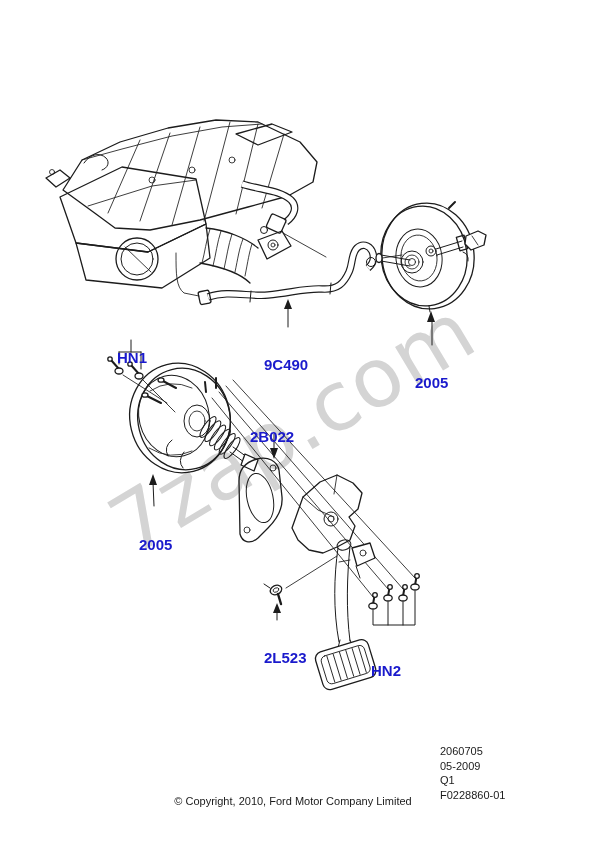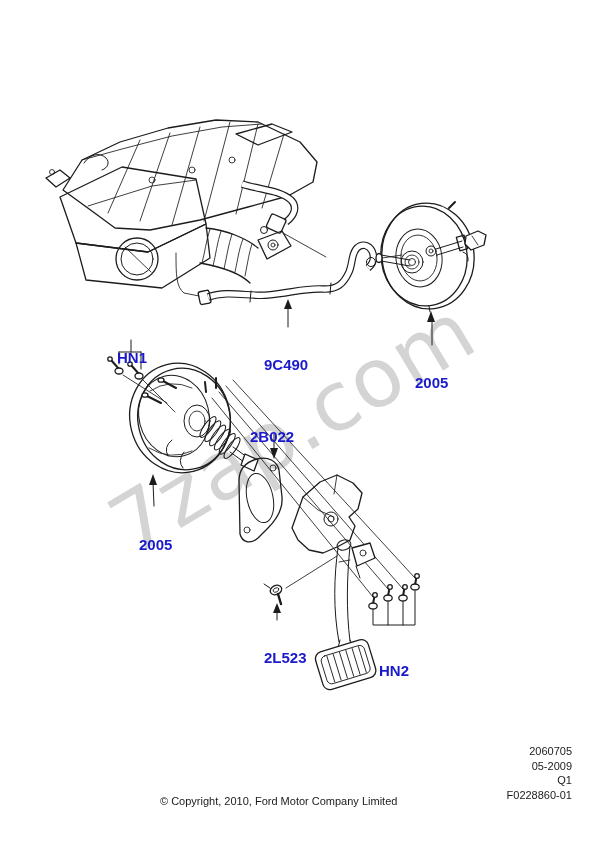--- a/index.html
+++ b/index.html
@@ -34,28 +34,28 @@
   .plabel{
     position:absolute;z-index:2;color:var(--label-color);
     font-weight:bold;font-size:15px;line-height:16px;cursor:pointer;white-space:nowrap;margin-top:28px;
   }
   .lbl-hn1{left:117px;top:322px;}
   .lbl-9c490{left:264px;top:329px;}
   .lbl-2005r{left:415px;top:347px;}
   .lbl-2b022{left:250px;top:401px;}
   .lbl-2005l{left:139px;top:509px;}
   .lbl-2l523{left:264px;top:622px;}
-  .lbl-hn2{left:379px;top:635px;}
+  .lbl-hn2{left:371px;top:635px;}
   .footer-block{
     position:absolute;left:440px;top:744px;width:132px;z-index:2;
-    text-align:right;font-size:11px;line-height:14.5px;color:#1a1a1a;
+    text-align:left;font-size:11px;line-height:14.5px;color:#1a1a1a;
   }
   .copyright{
     position:absolute;left:160px;top:795px;width:266px;z-index:2;
-    font-size:11px;color:#1a1a1a;
+    text-align:center;font-size:11px;color:#1a1a1a;
   }
 </style>
 </head>
 <body>
 
 <div class="watermark">7zap.com</div>
 
 <svg class="art" width="600" height="846" viewBox="0 0 600 846">
 
   <g>

